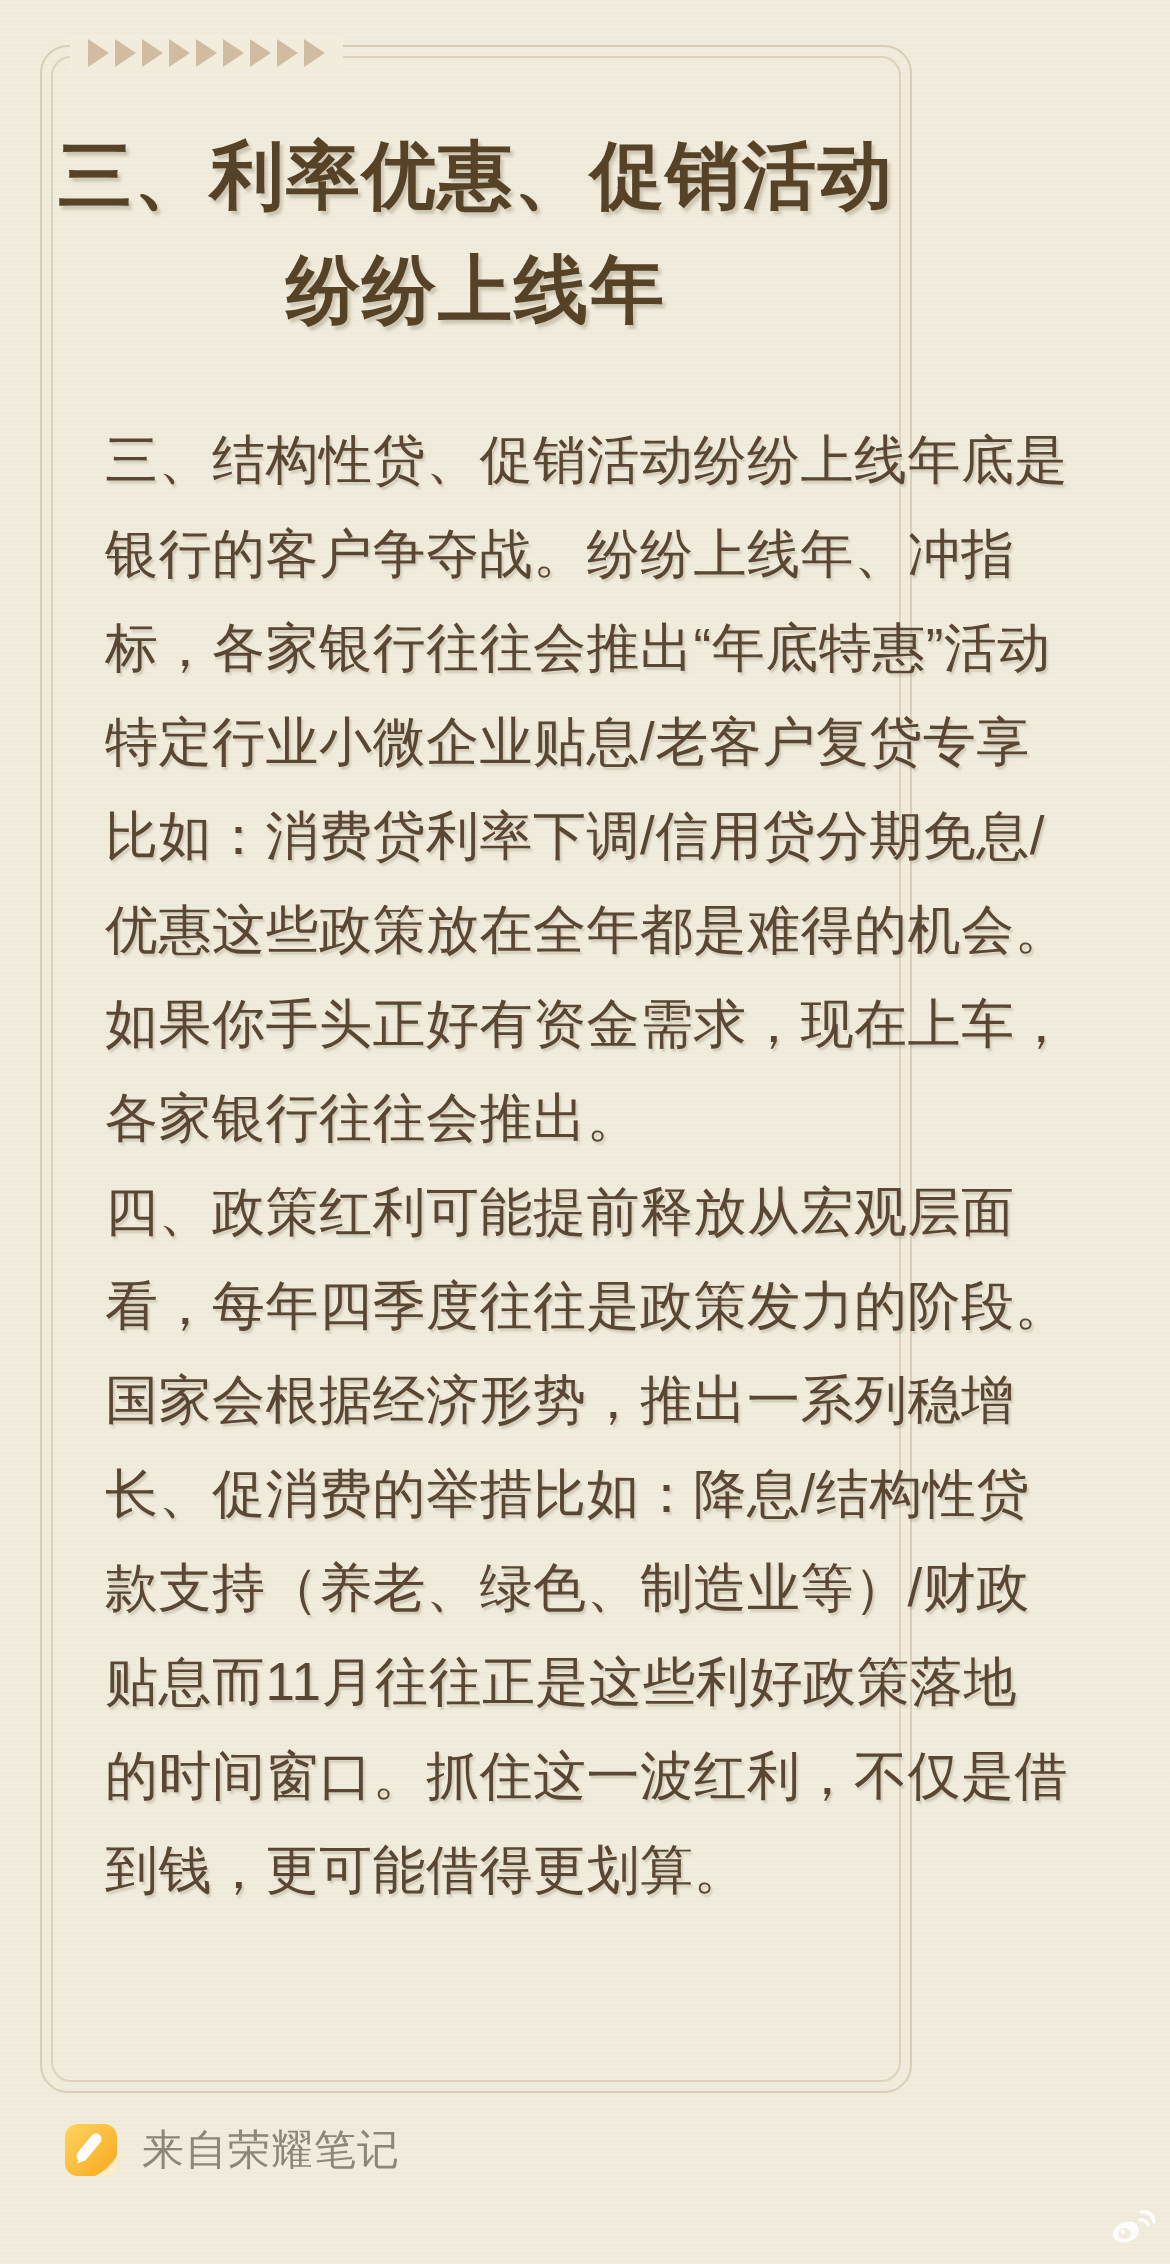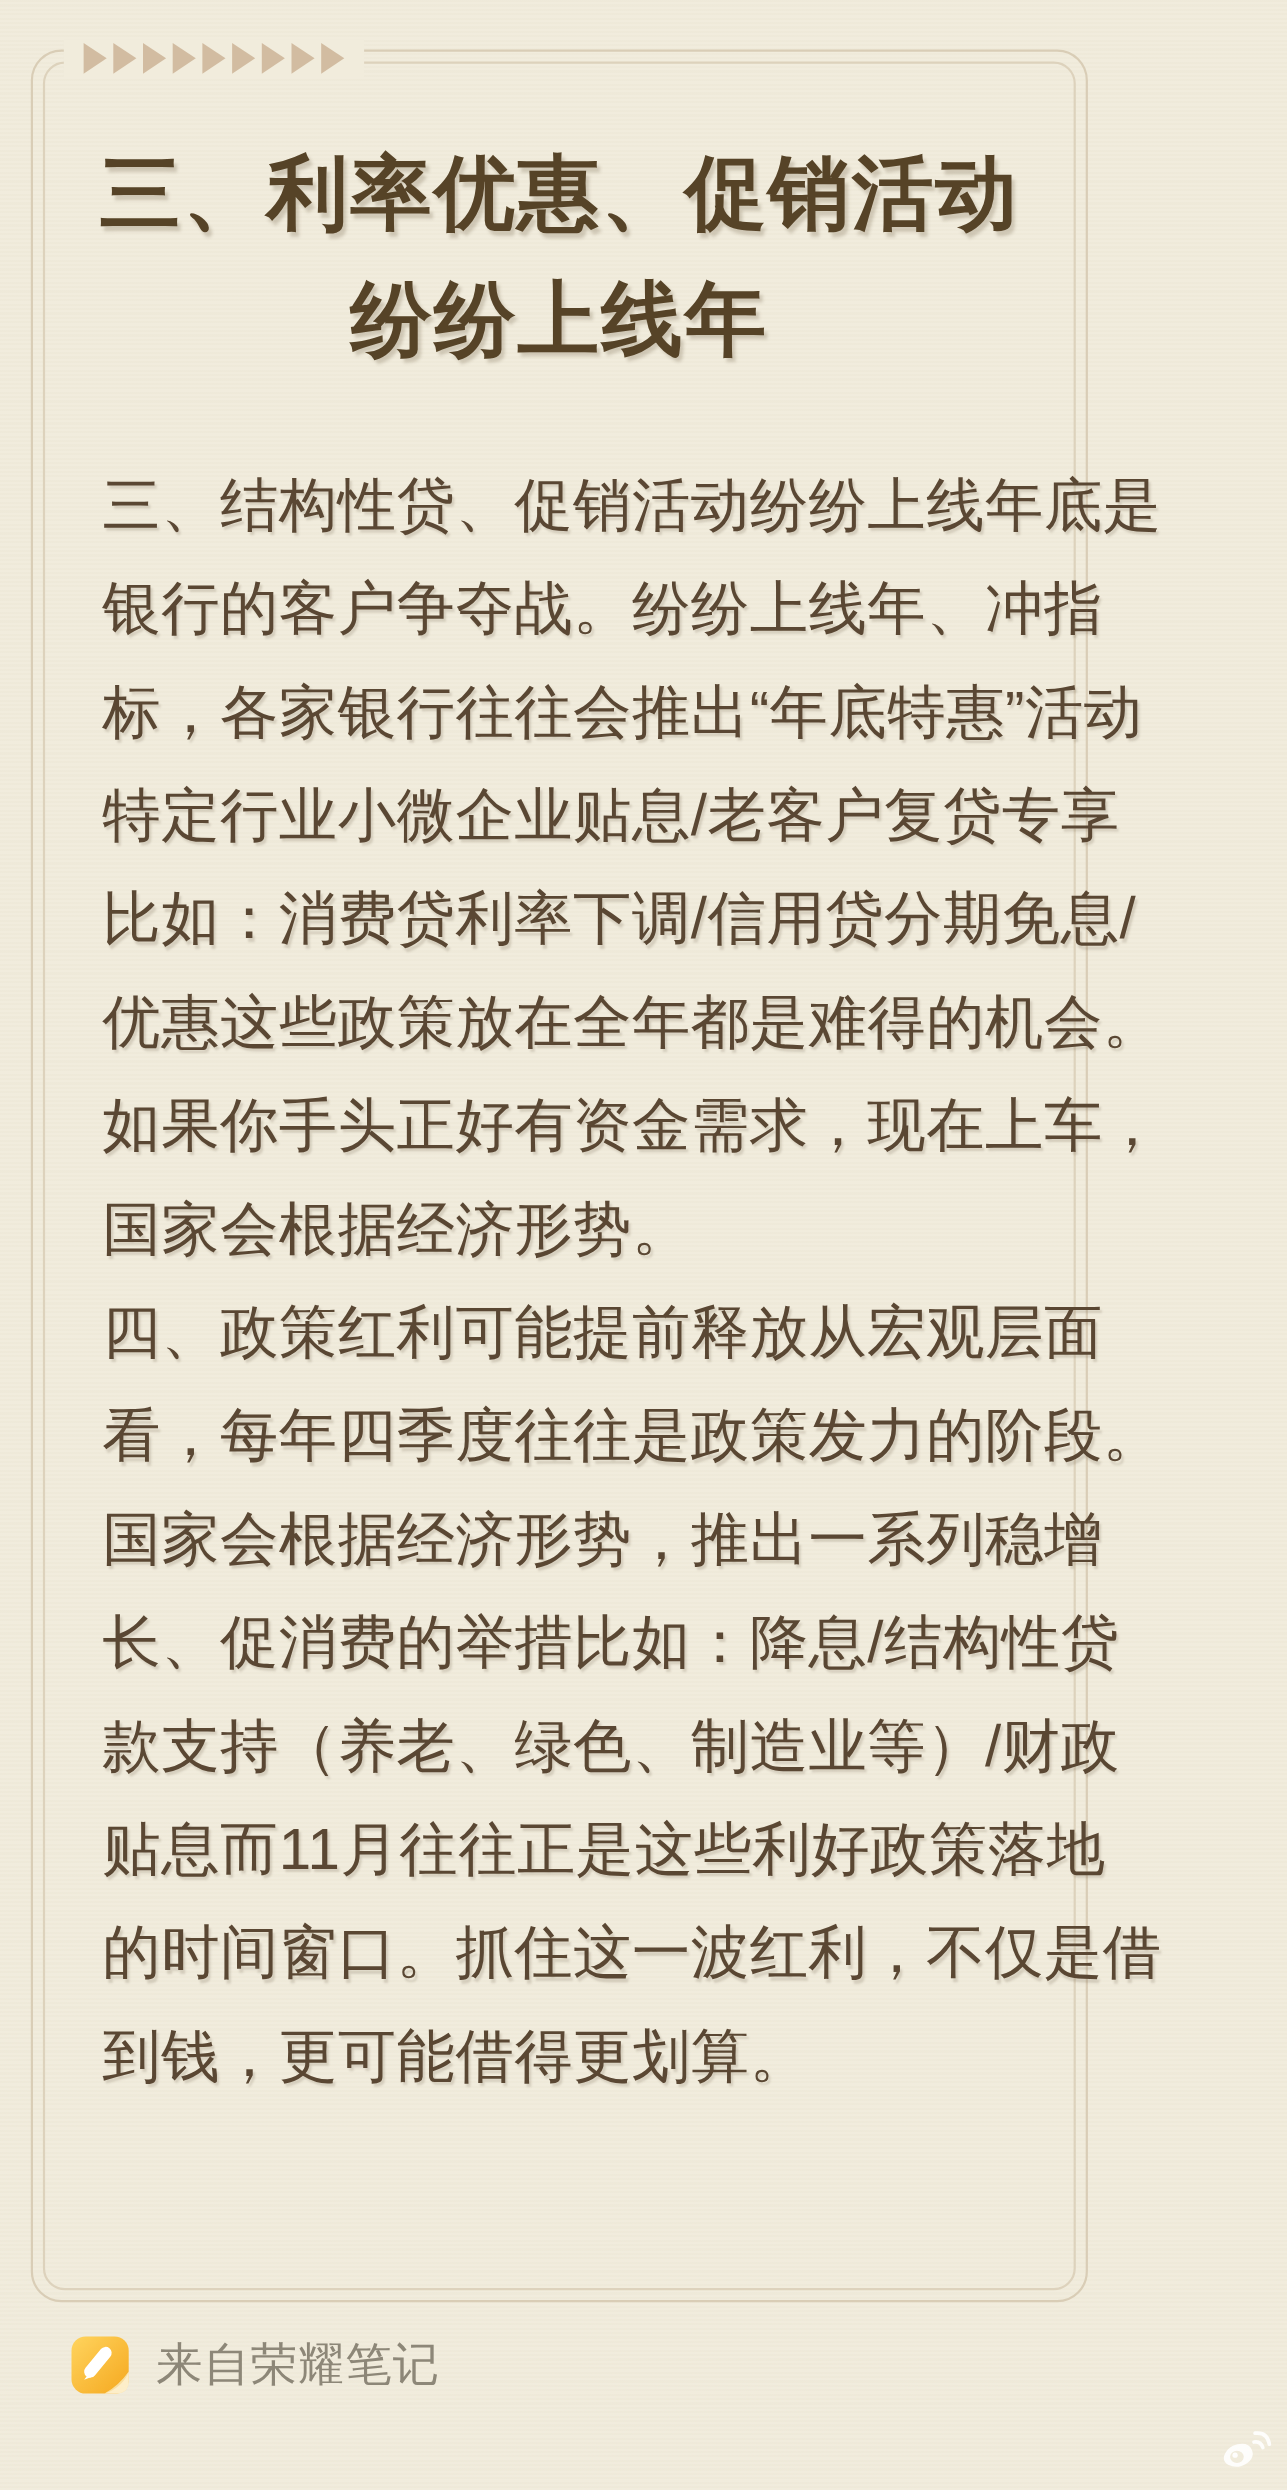--- a/index.html
+++ b/index.html
@@ -13,22 +13,22 @@
     width: 1170px; height: 2264px;
     overflow: hidden;
     background:
       repeating-linear-gradient(0deg, rgba(255,255,255,0.025) 0 2px, rgba(120,105,80,0.018) 2px 4px),
       #f1ecdc;
   }
 
   
   .card {
     position: absolute;
-    left: 28px; top: 45px;
-    width: 961px; height: 2048px;
+    left: 40px; top: 45px;
+    width: 872px; height: 2048px;
     border: 2px solid #d9cdb6;
     border-radius: 28px;
     box-sizing: border-box;
   }
   .card-inner {
     position: absolute;
     left: 9px; top: 9px; right: 9px; bottom: 9px;
     border: 2px solid #ddd2bc;
     border-radius: 20px;
   }
@@ -126,21 +126,21 @@
     </div>
 
     <div class="note-body">
         <div class="body-line">三、结构性贷、促销活动纷纷上线年底是</div>
         <div class="body-line">银行的客户争夺战。纷纷上线年、冲指</div>
         <div class="body-line">标，各家银行往往会推出“年底特惠”活动</div>
         <div class="body-line">特定行业小微企业贴息/老客户复贷专享</div>
         <div class="body-line">比如：消费贷利率下调/信用贷分期免息/</div>
         <div class="body-line">优惠这些政策放在全年都是难得的机会。</div>
         <div class="body-line">如果你手头正好有资金需求，现在上车，</div>
-        <div class="body-line">国家会根据经济形势。</div>
+        <div class="body-line">各家银行往往会推出。</div>
         <div class="body-line">四、政策红利可能提前释放从宏观层面</div>
         <div class="body-line">看，每年四季度往往是政策发力的阶段。</div>
         <div class="body-line">国家会根据经济形势，推出一系列稳增</div>
         <div class="body-line">长、促消费的举措比如：降息/结构性贷</div>
         <div class="body-line">款支持（养老、绿色、制造业等）/财政</div>
         <div class="body-line">贴息而11月往往正是这些利好政策落地</div>
         <div class="body-line">的时间窗口。抓住这一波红利，不仅是借</div>
         <div class="body-line">到钱，更可能借得更划算。</div>
       </div>
   </div>

